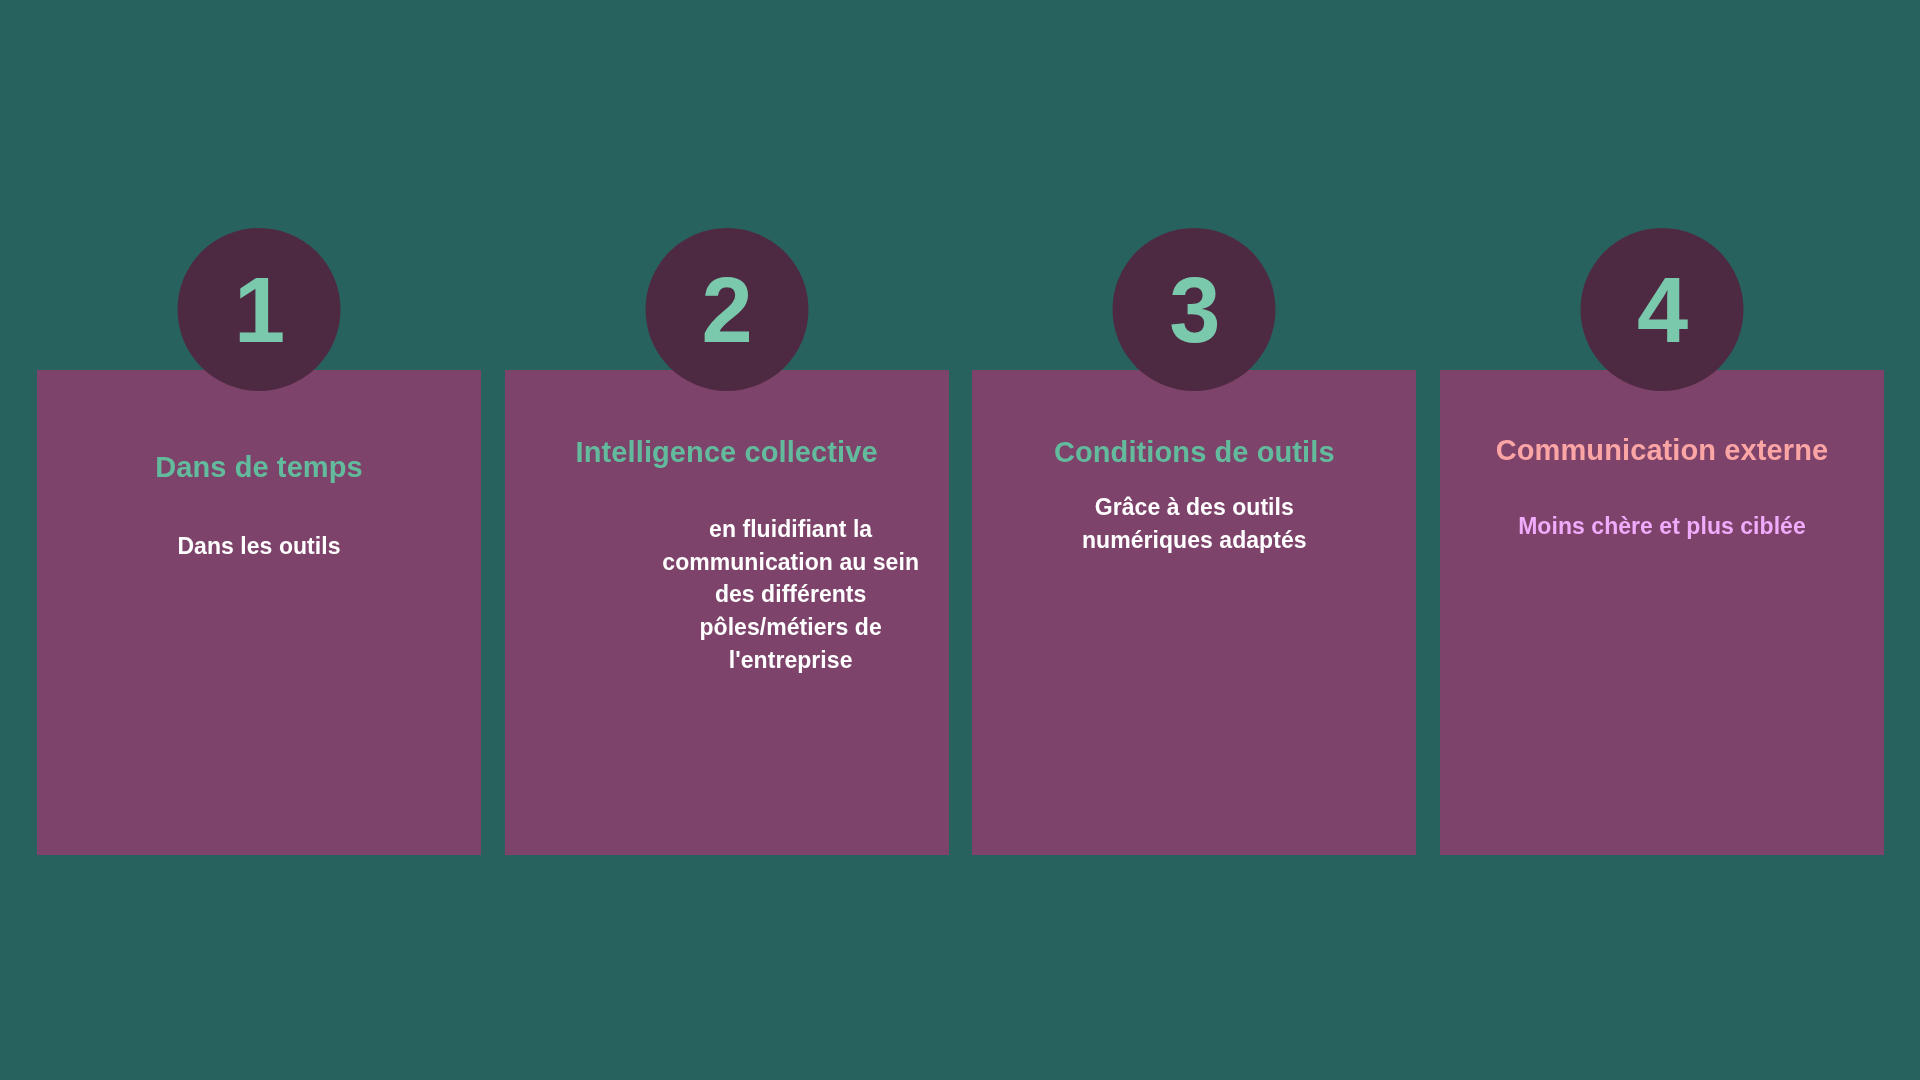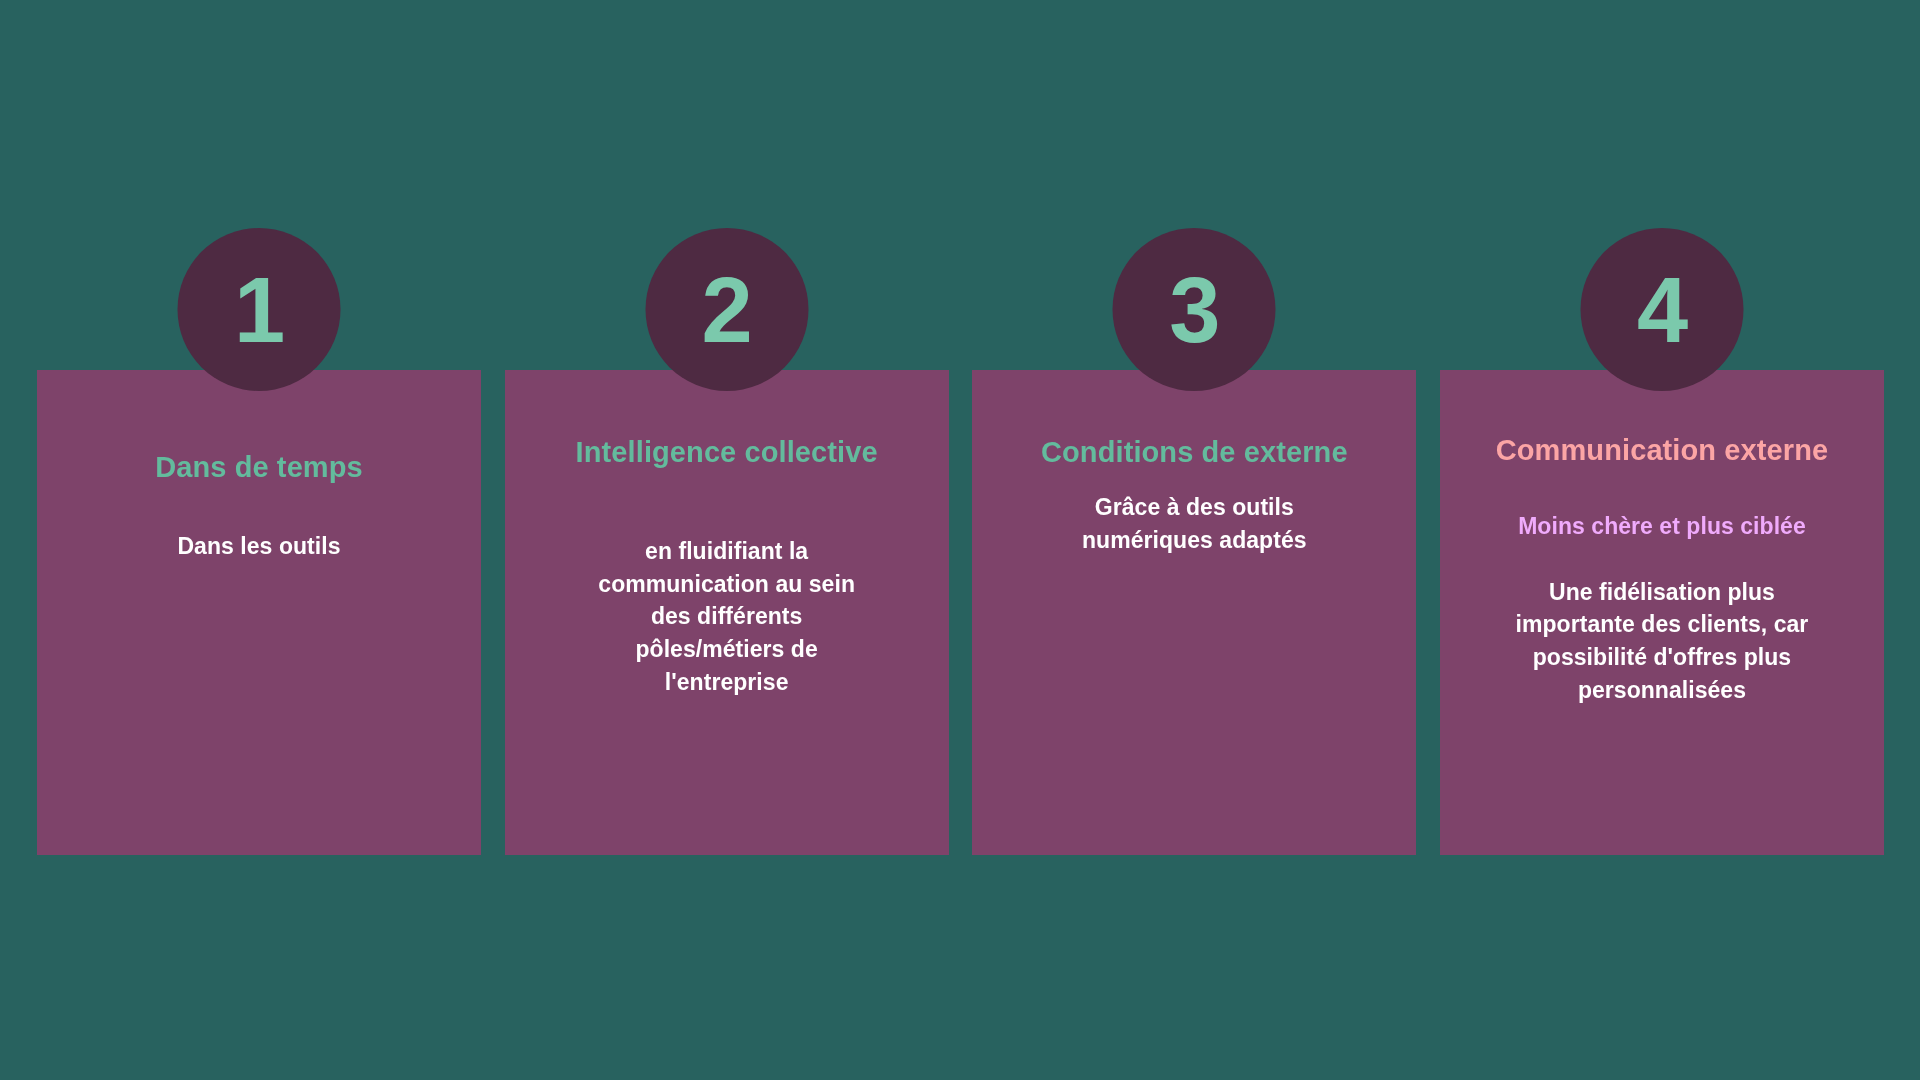--- a/index.html
+++ b/index.html
@@ -99,21 +99,21 @@
     text-align: center;
     max-width: 300px;
     letter-spacing: 0.05px;
   }
 
   
   .card-1 .card-title { margin-top: 79px; }
   .card-1 .card-body-wrap { margin-top: 44px; }
 
   .card-2 .card-title { margin-top: 64px; }
-  .card-2 .card-body-wrap { margin-top: 64px; }
+  .card-2 .card-body-wrap { margin-top: 42px; align-items: flex-end; }
   .card-2 .card-body { max-width: 280px; }
 
   .card-3 .card-title { margin-top: 64px; }
   .card-3 .card-body-wrap { margin-top: 20px; }
   .card-3 .card-body { max-width: 290px; }
 
   .card-4 .card-title { margin-top: 62px; }
   .card-4 .card-body-wrap { margin-top: 41px; }
   .card-4 .card-body { max-width: 340px; }
   .card-4 .card-body + .card-body { margin-top: 33px; }
@@ -142,31 +142,30 @@
       <div class="card-title" style="color: rgb(99, 187, 157);">Intelligence collective</div>
       <div class="card-body-wrap">
         <div class="card-body" style="color: rgb(255, 255, 255);">en fluidifiant la communication au sein des différents pôles/métiers de l'entreprise</div>
       </div>
     </div>
 
     <div class="card card-3" style="background: rgb(126, 67, 106);">
       <div class="badge" style="background: rgb(78, 42, 66);">
         <span class="badge-number" style="color: rgb(123, 201, 172);">3</span>
       </div>
-      <div class="card-title" style="color: rgb(99, 187, 157);">Conditions de externe</div>
+      <div class="card-title" style="color: rgb(99, 187, 157);">Conditions de outils</div>
       <div class="card-body-wrap">
         <div class="card-body" style="color: rgb(255, 255, 255);">Grâce à des outils numériques adaptés</div>
       </div>
     </div>
 
     <div class="card card-4" style="background: rgb(126, 67, 106);">
       <div class="badge" style="background: rgb(78, 42, 66);">
         <span class="badge-number" style="color: rgb(123, 201, 172);">4</span>
       </div>
       <div class="card-title" style="color: #fca5a5;">Communication externe</div>
       <div class="card-body-wrap">
         <div class="card-body" style="color: #f0abfc;">Moins chère et plus ciblée</div>
-        <div class="card-body" style="color: rgb(255, 255, 255);">Une fidélisation plus importante des clients, car possibilité d'offres plus personnalisées</div>
       </div>
     </div>
 
   </div>
 </div>
 
 </body></html>

